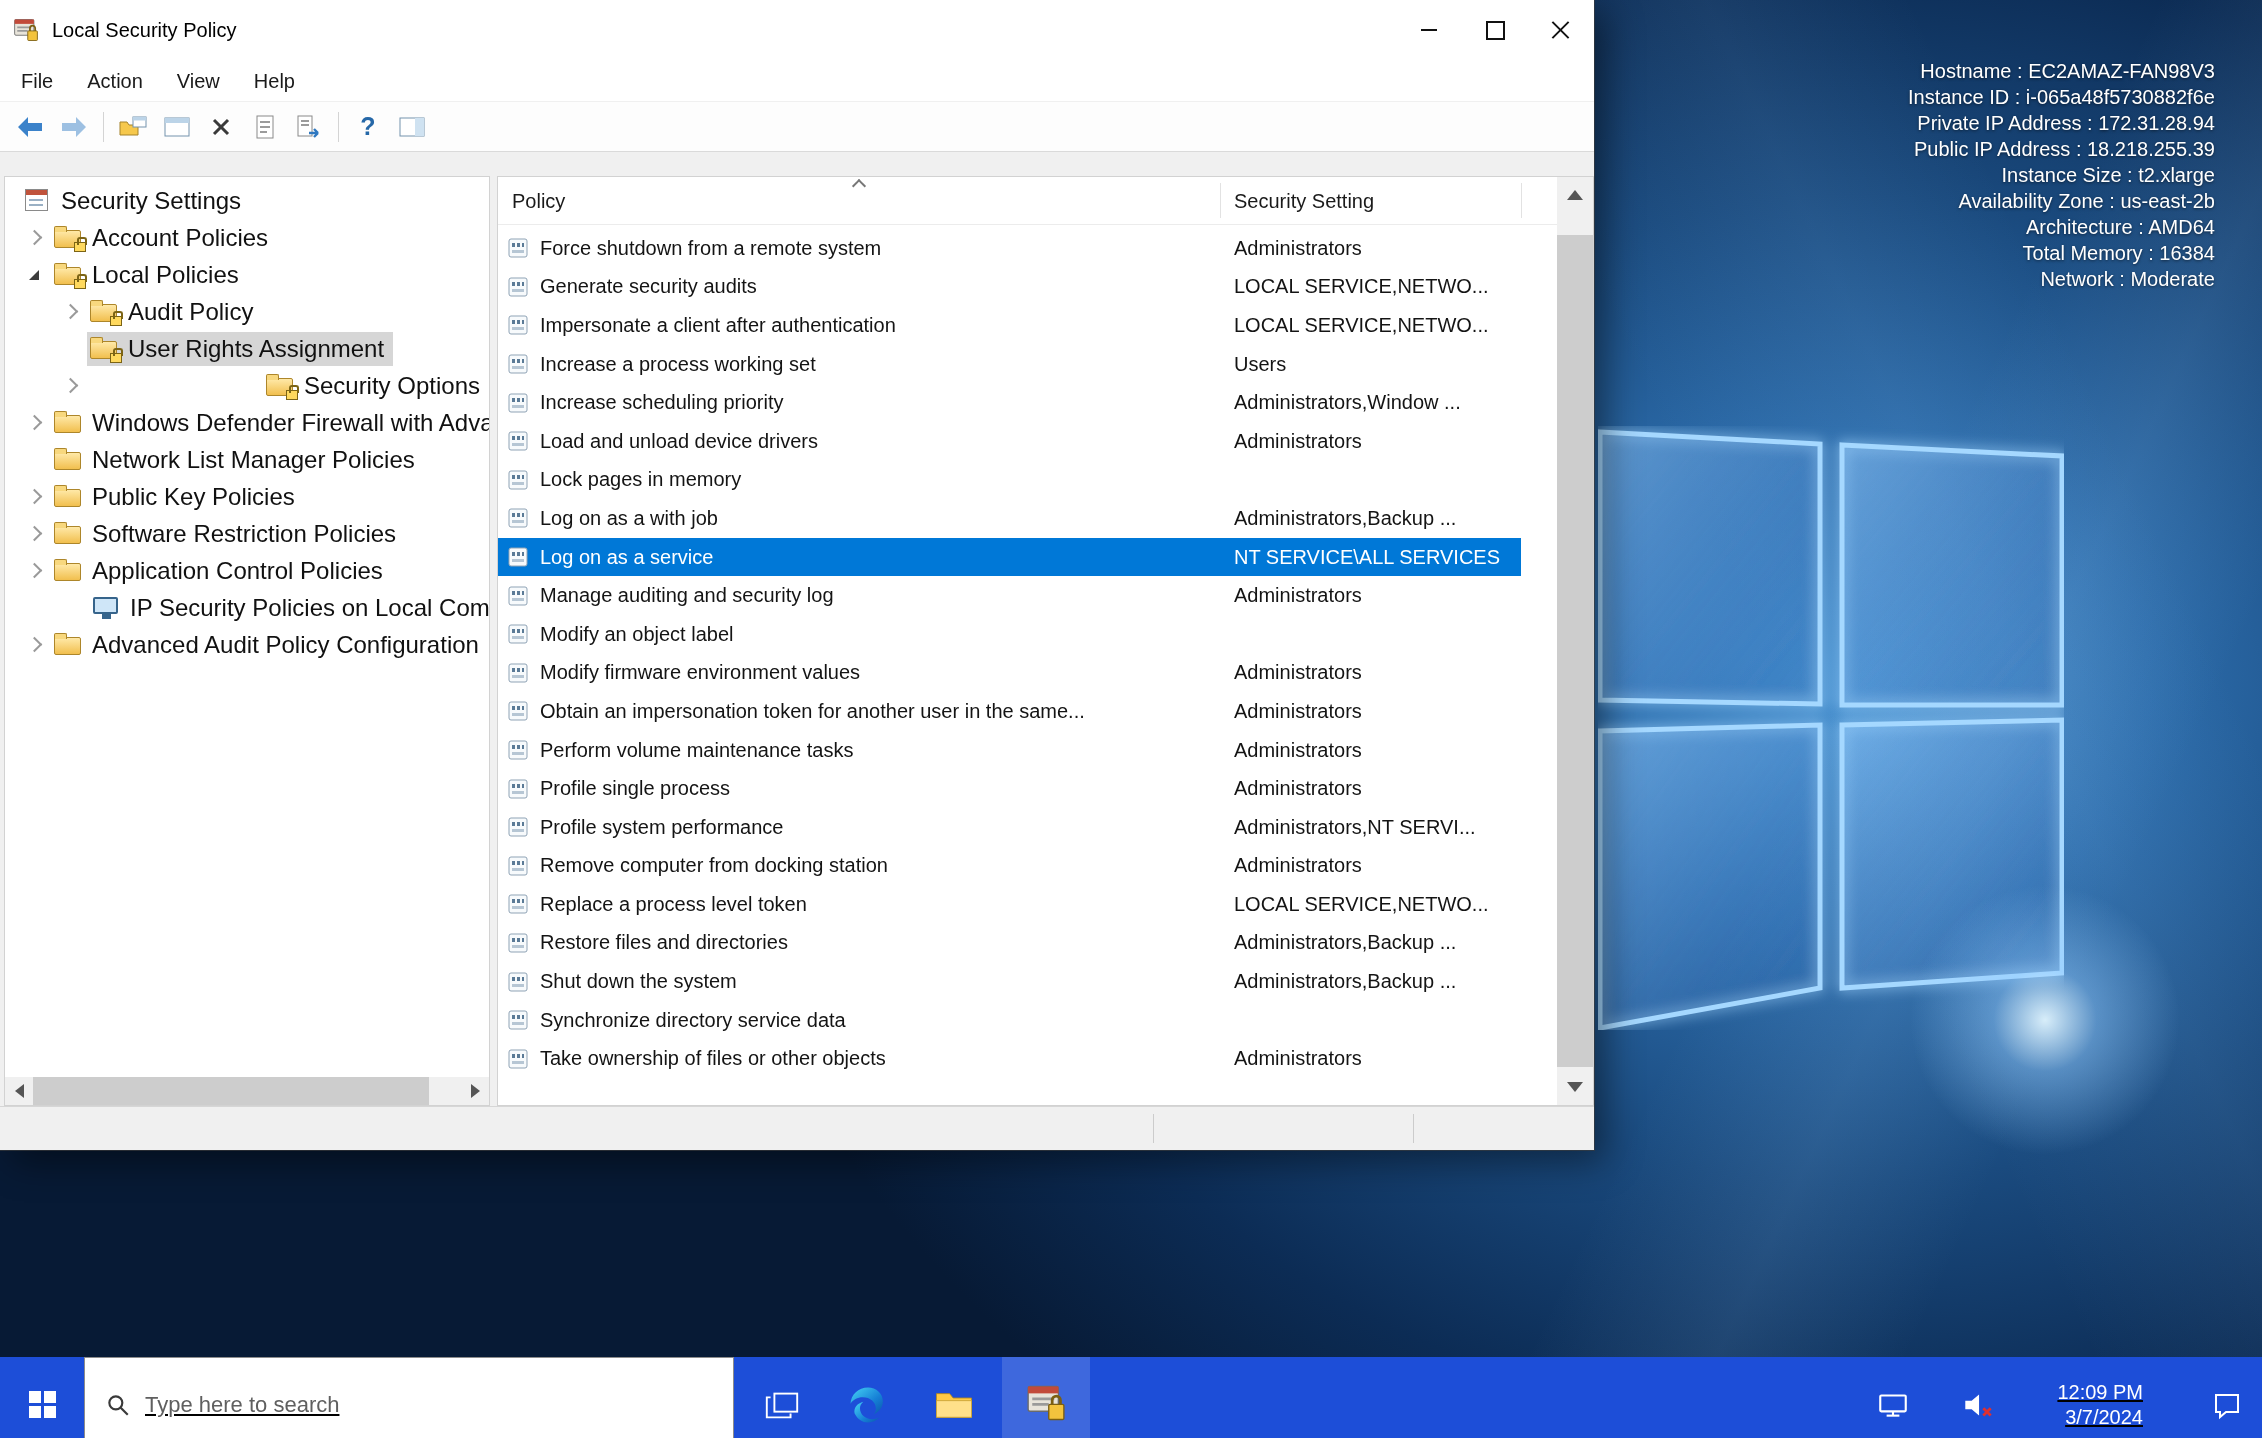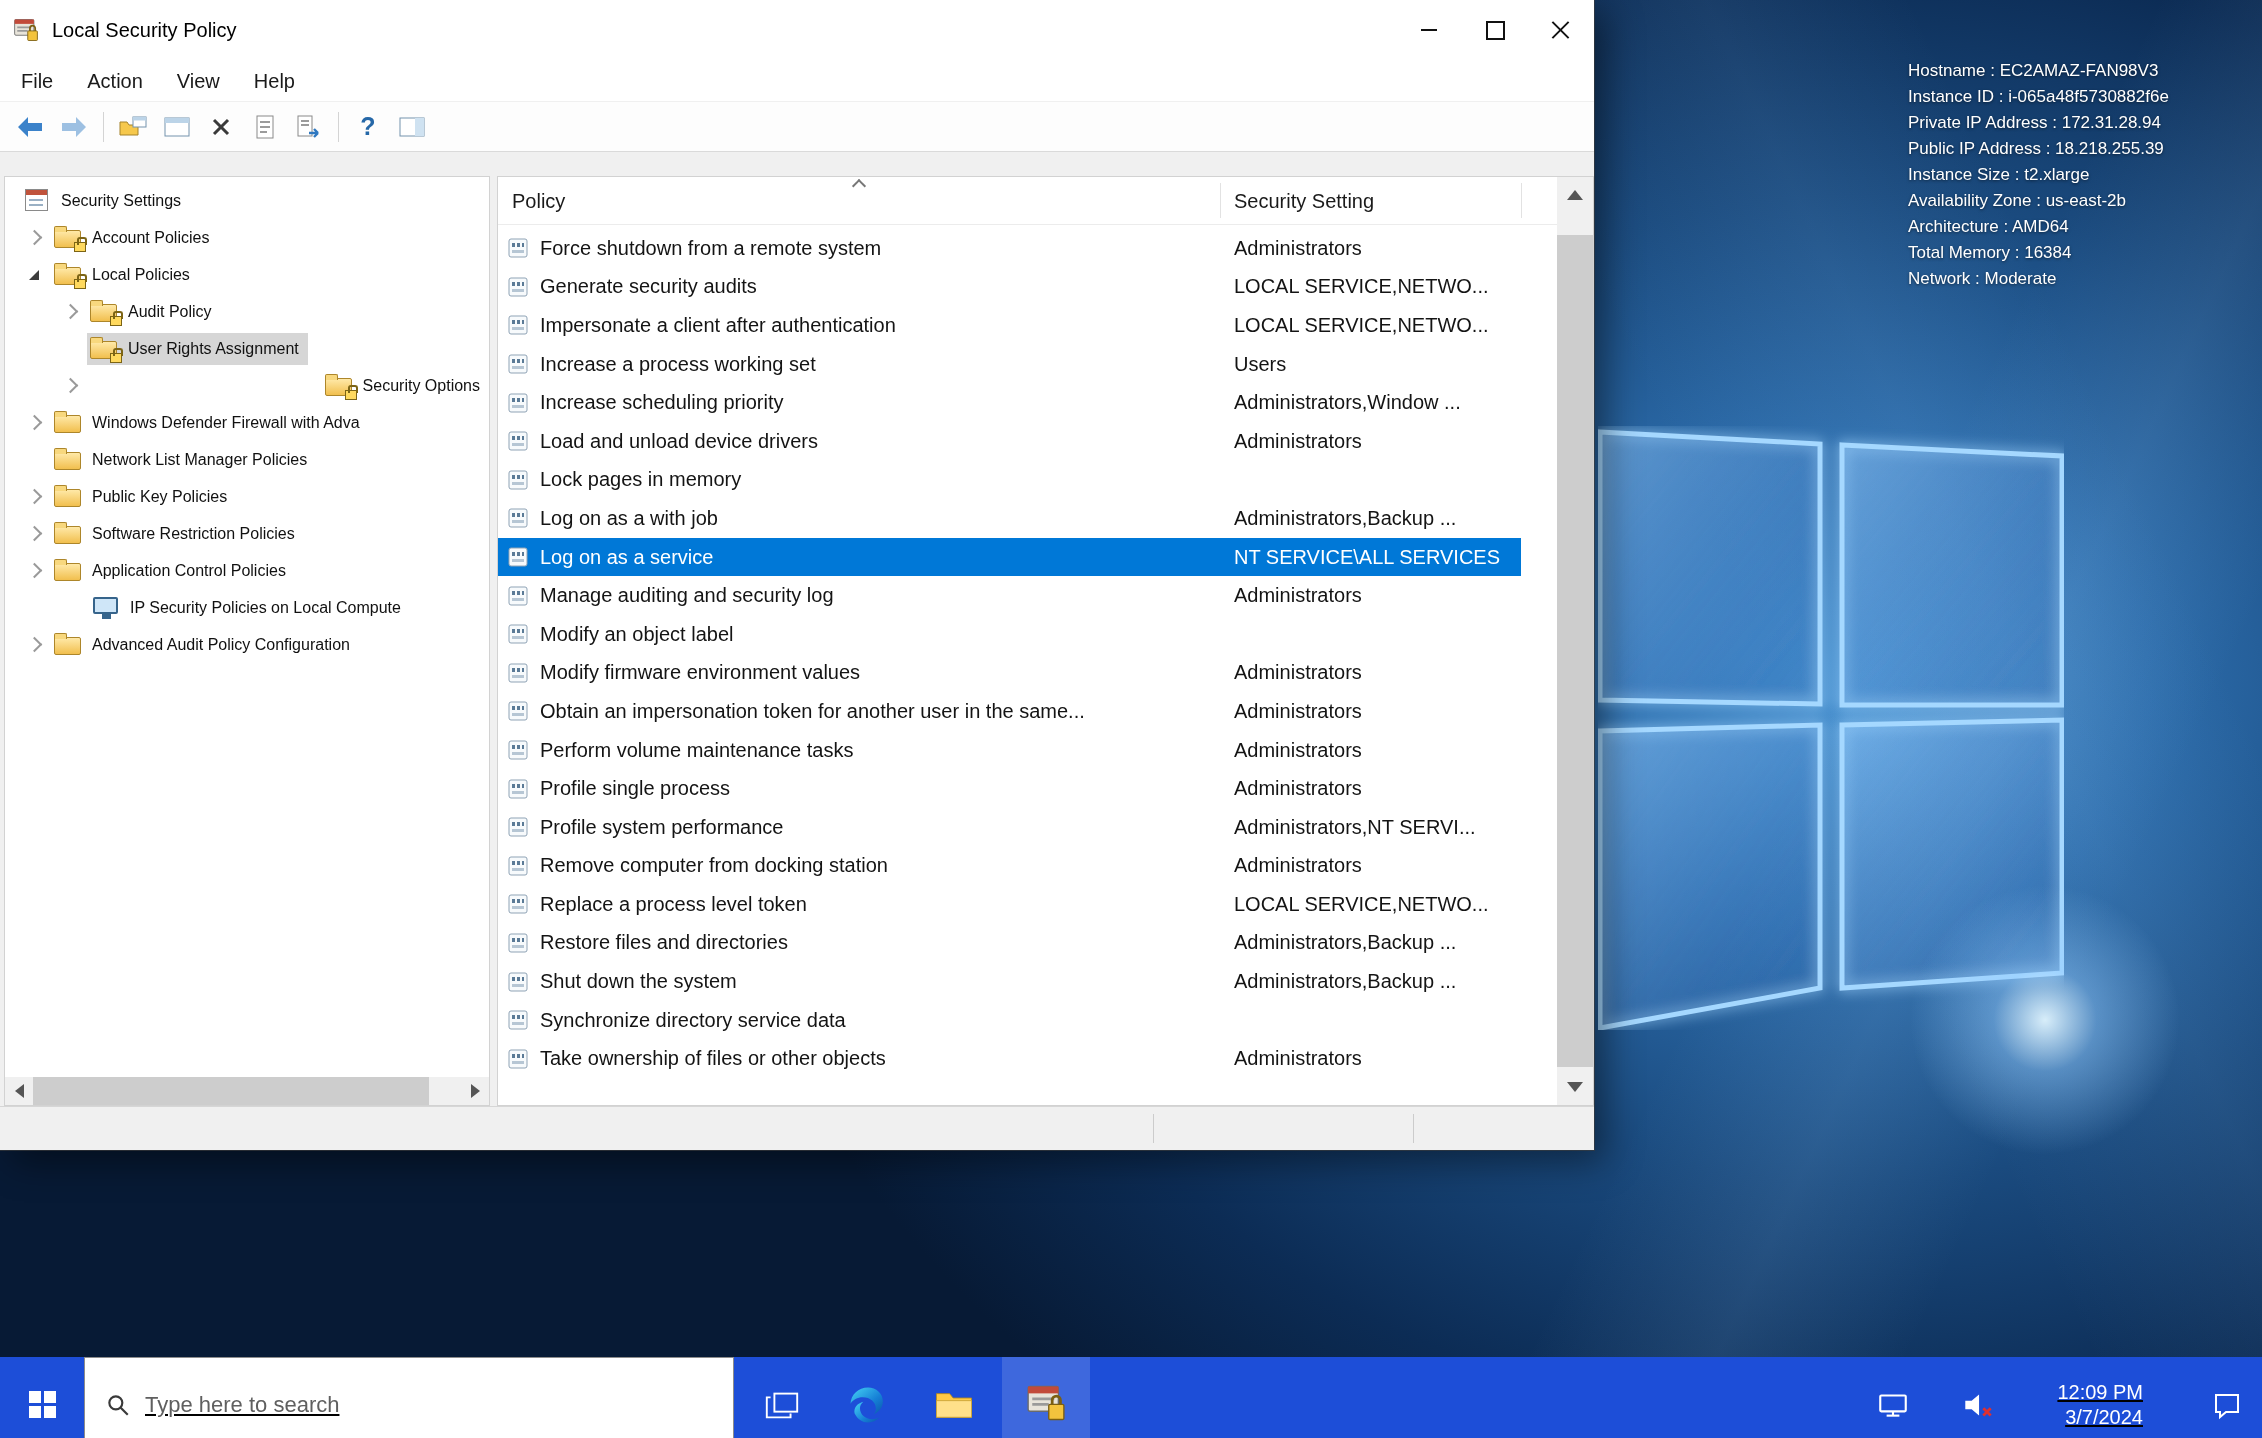--- a/index.html
+++ b/index.html
@@ -12,22 +12,22 @@
       #4790cf 0%, #2c6cab 26%, #1a4a7e 52%, #0c2c55 78%, #071a35 100%); }
   .beam { position:absolute; pointer-events:none; }
   .beam1 { left:1200px; top:-100px; width:1600px; height:1700px;
     background: linear-gradient(115deg, rgba(255,255,255,0) 42%, rgba(170,215,255,0.10) 50%, rgba(255,255,255,0) 58%); }
   .beam2 { left:1300px; top:0px; width:1400px; height:1438px;
     background: linear-gradient(65deg, rgba(255,255,255,0) 40%, rgba(160,210,255,0.08) 52%, rgba(255,255,255,0) 62%); }
   .win-logo-svg { position:absolute; left:1598px; top:426px; }
   .glow-spot { position:absolute; left:1905px; top:880px; width:280px; height:280px; border-radius:50%;
     background: radial-gradient(circle, rgba(225,245,255,0.95) 0%, rgba(150,205,255,0.45) 26%, rgba(120,180,255,0) 68%); }
 
-  .sysinfo { position:absolute; left:1908px; top:58px; color:#ffffff; font-size:17px; line-height:26px;
-    text-shadow:0 1px 3px rgba(0,0,0,0.55); }
+  .sysinfo { position:absolute; left:1908px; top:58px; color:#ffffff; font-size:20px; line-height:26px;
+    text-shadow:0 1px 3px rgba(0,0,0,0.55);text-align:right; }
 
   
   .window { position:absolute; left:0; top:0; width:1594px; height:1150px; background:#f0f0f0;
     box-shadow: 0 0 0 1px rgba(60,60,60,0.65), 12px 12px 34px rgba(0,0,0,0.45); }
 
   .title-bar { height:60px; background:#ffffff; display:flex; align-items:center; }
   .app-icon { margin-left:12px; display:flex; }
   .title-text { margin-left:12px; font-size:20px; color:#000; }
   .cap-spacer { flex:1; }
   .cap-btn { width:66px; height:60px; display:flex; align-items:center; justify-content:center; position:relative; }
@@ -42,21 +42,21 @@
 
   .toolbar { height:50px; background:#fdfdfd; border-bottom:1px solid #dadada; display:flex; align-items:center; padding-left:8px; }
   .tb-btn { width:44px; height:42px; display:flex; align-items:center; justify-content:center; }
   .tb-sep { width:1px; height:30px; background:#d4d4d4; margin:0 7px; }
   .help-q { color:#2668a8; font-weight:bold; font-size:25px; }
 
   
   .tree-pane { position:absolute; left:4px; top:176px; width:486px; height:930px; background:#fff;
     border:1px solid #d2d2d2; overflow:hidden; }
   .tree-items { padding-top:5px; }
-  .tree-row { height:37px; display:flex; align-items:center; font-size:16px; color:#111; white-space:nowrap; }
+  .tree-row { height:37px; display:flex; align-items:center; font-size:24px; color:#111; white-space:nowrap; }
   .chev { width:34px; flex:0 0 34px; display:flex; align-items:center; justify-content:center; }
   .chev.none { visibility:hidden; }
   .chev.collapsed::before { content:""; width:9px; height:9px; border-top:2px solid #9a9a9a; border-right:2px solid #9a9a9a; transform:rotate(45deg); }
   .chev.expanded::before { content:""; width:0; height:0; border-left:10px solid transparent; border-bottom:10px solid #3c3c3c; }
   .tree-entry { display:flex; align-items:center; padding:3px 9px 3px 3px; }
   .tree-row.selected .tree-entry { background:#d6d6d6; }
   .tree-icon { width:30px; height:26px; position:relative; margin-right:8px; flex:0 0 30px; }
   .folder-shape,.lock-badge,.monitor-shape,.root-shape { display:none; }
   .folder-shape { position:absolute; left:0; top:5px; width:27px; height:18px;
     background:linear-gradient(#ffe9a8,#f1bf4e); border:1px solid #ad862a; border-radius:2px; }

